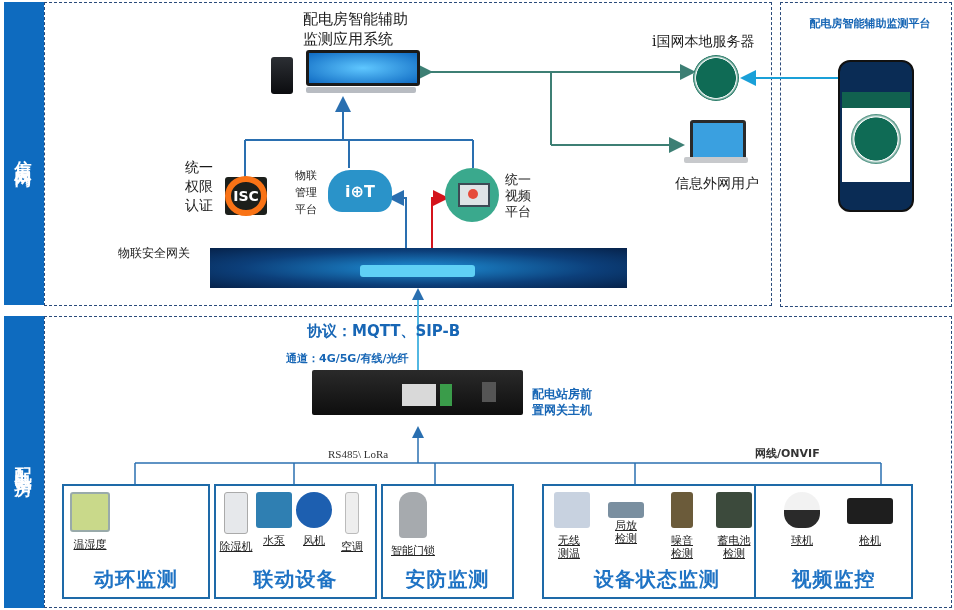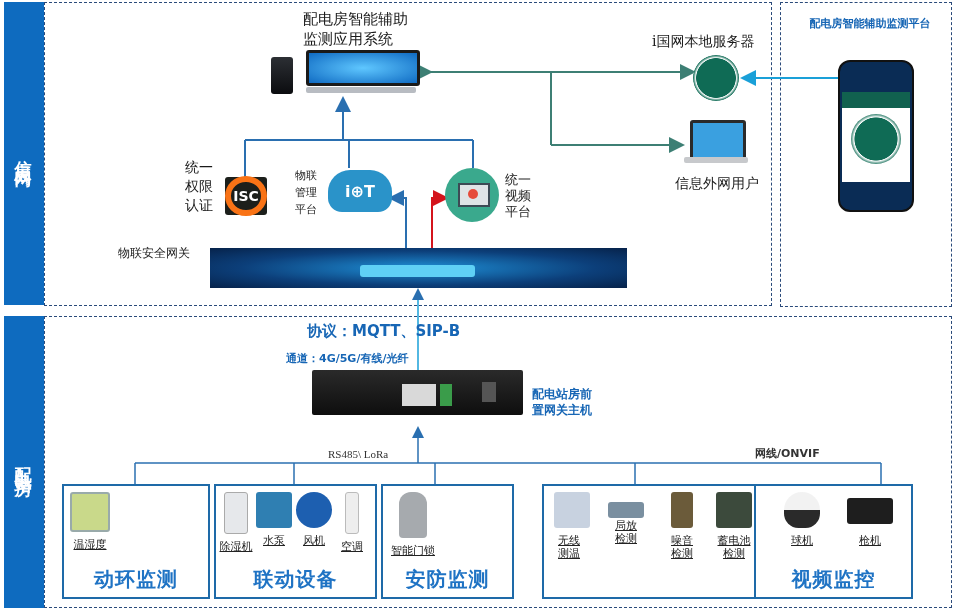--- a/index.html
+++ b/index.html
@@ -200,20 +200,21 @@
   <div class="dev" style="left:112px;">
       <div class="ic" style="width:22px;background:#6b5b3a;"></div>
       <div class="nm" style="white-space:pre-line;">噪音
 检测</div>
     </div>
   <div class="dev" style="left:164px;">
       <div class="ic" style="background:#3c4a3c;"></div>
       <div class="nm" style="white-space:pre-line;">蓄电池
 检测</div>
     </div>
+  <div class="cat-title">设备状态监测</div>
 </div>
 
 <div class="cat-box" style="left:754px;width:155px;">
   <div class="dev" style="left:20px;">
       <div class="ic" style="border-radius:50% 50% 40% 40%;background:linear-gradient(#f2f2f2 50%,#2a2a2a 50%);"></div>
       <div class="nm">球机</div>
     </div>
   <div class="dev" style="left:88px;">
       <div class="ic" style="width:46px;height:26px;margin-top:6px;background:#1e1e1e;"></div>
       <div class="nm" style="margin-top:10px;">枪机</div>

